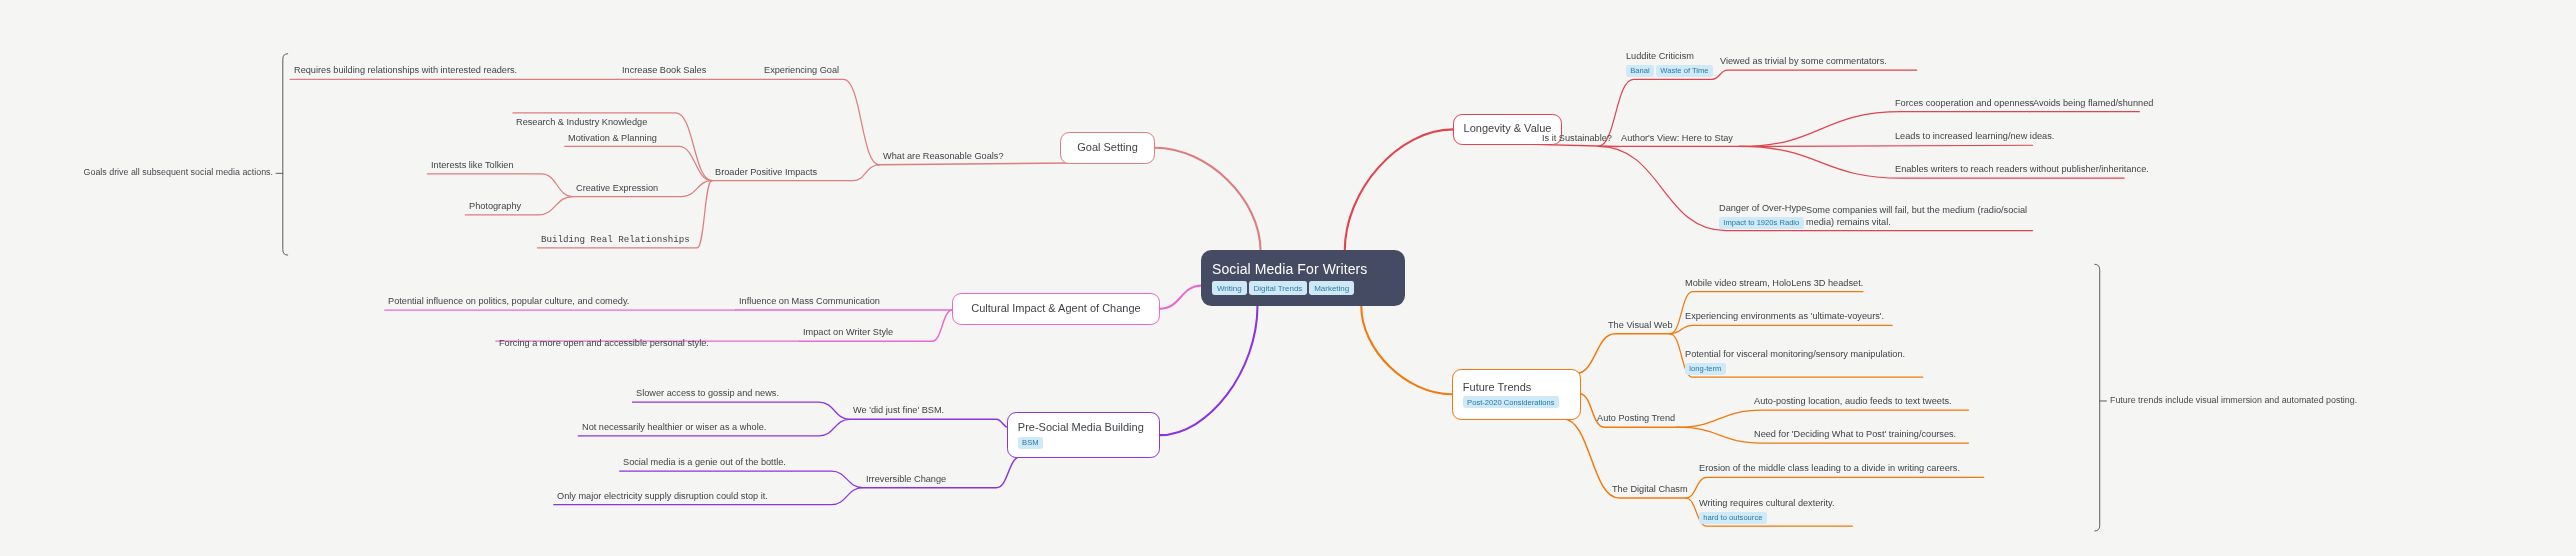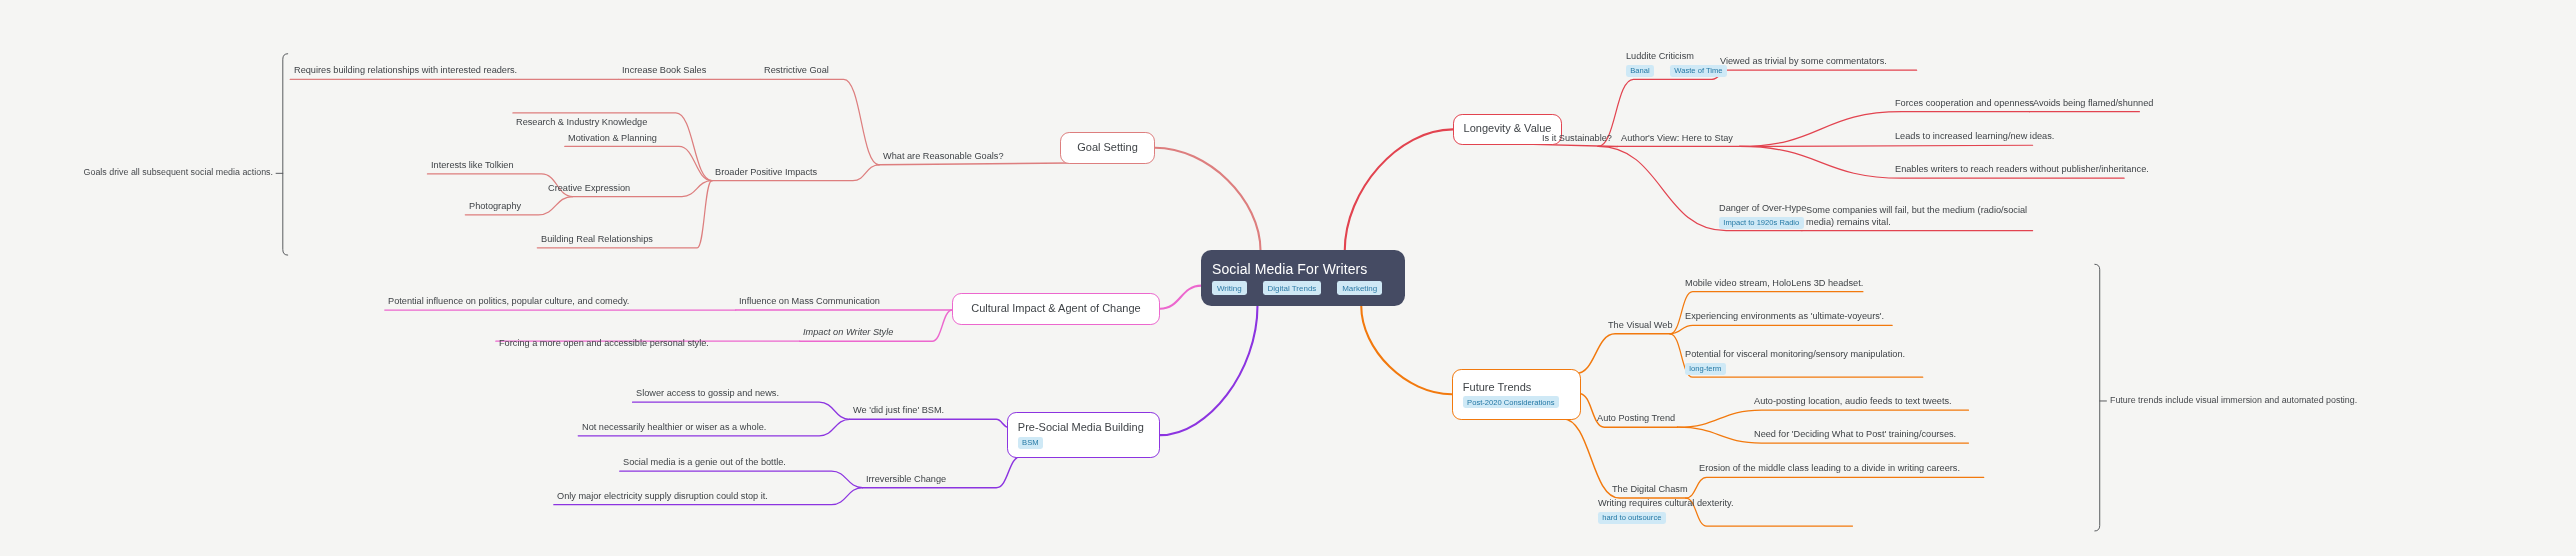--- a/index.html
+++ b/index.html
@@ -4,21 +4,21 @@
 <style>
   html,body{margin:0;padding:0;background:#f5f5f3;}
   #mindmap{position:relative;width:2576px;height:556px;overflow:hidden;
     font-family:"Liberation Sans","DejaVu Sans",sans-serif;background:#f5f5f3;}
   #edges{position:absolute;left:0;top:0;width:2576px;height:556px;}
   #nodes{position:absolute;left:0;top:0;width:2576px;height:556px;}
   .lblnode{position:absolute;display:flex;flex-direction:column;align-items:flex-start;
     justify-content:flex-end;color:#3f4347;font-size:9.2px;line-height:1.3;}
   .lblnode .txt{white-space:nowrap;}
   .lblnode.wrap .txt{white-space:normal;}
-  .tagsrow{display:flex;gap:16px;margin-top:1.8px;}
+  .tagsrow{display:flex;gap:2px;margin-top:1.8px;}
   .chip{display:inline-block;background:#cfe9f6;color:#2579a5;border-radius:2.4px;
     padding:0.6px 4.3px;font-size:7.6px;white-space:nowrap;line-height:1.45;}
   .boxnode{position:absolute;background:#ffffff;border-radius:9.2px;color:#3f4347;
     font-size:11px;box-sizing:border-box;display:flex;flex-direction:column;
     justify-content:center;padding:6.1px 9.8px;}
   .boxnode.centered{align-items:center;text-align:center;}
   .boxnode .txt{white-space:nowrap;line-height:1.25;}
   .rootnode{position:absolute;background:#454b63;border-radius:10.4px;color:#ffffff;
     box-sizing:border-box;display:flex;flex-direction:column;justify-content:center;
     padding:7.3px 11px;}
@@ -92,47 +92,47 @@
           <span class="chip">Marketing</span>
         </div>
       </div>
       <div class="boxnode centered" style="left: 1060px; top: 132px; width: 95px; min-height: 32px; border: 1.6px solid rgb(221, 126, 126);">
         <span class="txt">Goal Setting</span>
       </div>
       <div class="lblnode" style="left: 883px; width: 173px; bottom: 393px;">
         <span class="txt">What are Reasonable Goals?</span>
       </div>
       <div class="lblnode" style="left: 764px; width: 87px; bottom: 479px;">
-        <span class="txt">Restrictive Goal</span>
+        <span class="txt">Experiencing Goal</span>
       </div>
       <div class="lblnode" style="left: 622px; width: 134px; bottom: 479px;">
         <span class="txt">Increase Book Sales</span>
       </div>
       <div class="lblnode" style="left: 294px; width: 321px; bottom: 479px;">
         <span class="txt">Requires building relationships with interested readers.</span>
       </div>
       <div class="lblnode" style="left: 715px; width: 145px; bottom: 377px;">
         <span class="txt">Broader Positive Impacts</span>
       </div>
       <div class="lblnode" style="left: 516px; width: 167px; bottom: 427px;">
         <span class="txt">Research &amp; Industry Knowledge</span>
       </div>
       <div class="lblnode" style="left: 568px; width: 118px; bottom: 411px;">
         <span class="txt">Motivation &amp; Planning</span>
       </div>
-      <div class="lblnode" style="left: 548px; width: 113px; bottom: 361px;">
+      <div class="lblnode" style="left: 576px; width: 113px; bottom: 361px;">
         <span class="txt">Creative Expression</span>
       </div>
       <div class="lblnode" style="left: 431px; width: 118px; bottom: 384px;">
         <span class="txt">Interests like Tolkien</span>
       </div>
       <div class="lblnode" style="left: 469px; width: 77px; bottom: 343px;">
         <span class="txt">Photography</span>
       </div>
-      <div class="lblnode" style="left: 541px; width: 164px; bottom: 310px;">
+      <div class="lblnode" style="left: 541px; width: 164px; bottom: 310px; font-family: Liberation Mono, monospace;">
         <span class="txt">Building Real Relationships</span>
       </div>
       <div class="boxnode centered" style="left: 1453px; top: 114px; width: 109px; min-height: 30.5px; border: 1.6px solid rgb(226, 67, 79);">
         <span class="txt">Longevity &amp; Value</span>
       </div>
       <div class="lblnode" style="left: 1542px; width: 72px; bottom: 411px;">
         <span class="txt">Is it Sustainable?</span>
       </div>
       <div class="lblnode" style="left: 1626px; width: 82px; bottom: 479px;">
         <span class="txt">Luddite Criticism</span>
@@ -170,21 +170,21 @@
       </div>
       <div class="boxnode centered" style="left: 952px; top: 293px; width: 208px; min-height: 32px; border: 1.6px solid rgb(236, 103, 206);">
         <span class="txt">Cultural Impact &amp; Agent of Change</span>
       </div>
       <div class="lblnode" style="left: 739px; width: 209px; bottom: 248px;">
         <span class="txt">Influence on Mass Communication</span>
       </div>
       <div class="lblnode" style="left: 388px; width: 344px; bottom: 248px;">
         <span class="txt">Potential influence on politics, popular culture, and comedy.</span>
       </div>
-      <div class="lblnode" style="left: 803px; width: 136px; bottom: 217px; font-style: italic;">
+      <div class="lblnode" style="left: 803px; width: 136px; bottom: 217px;">
         <span class="txt">Impact on Writer Style</span>
       </div>
       <div class="lblnode" style="left: 499px; width: 297px; bottom: 206px;">
         <span class="txt">Forcing a more open and accessible personal style.</span>
       </div>
       <div class="boxnode" style="left: 1007px; top: 412px; width: 153px; min-height: 46px; border: 1.6px solid rgb(140, 52, 224);">
         <span class="txt">Pre-Social Media Building</span>
         <div class="tagsrow">
           <span class="chip">BSM</span>
         </div>
@@ -236,21 +236,21 @@
       </div>
       <div class="lblnode" style="left: 1754px; width: 211px; bottom: 115px;">
         <span class="txt">Need for 'Deciding What to Post' training/courses.</span>
       </div>
       <div class="lblnode" style="left: 1612px; width: 70px; bottom: 60px;">
         <span class="txt">The Digital Chasm</span>
       </div>
       <div class="lblnode" style="left: 1699px; width: 281px; bottom: 81px;">
         <span class="txt">Erosion of the middle class leading to a divide in writing careers.</span>
       </div>
-      <div class="lblnode" style="left: 1598px; width: 150px; bottom: 32px;">
+      <div class="lblnode" style="left: 1699px; width: 150px; bottom: 32px;">
         <span class="txt">Writing requires cultural dexterity.</span>
         <div class="tagsrow">
           <span class="chip">hard to outsource</span>
         </div>
       </div>
       <div class="summary-label" style="right: 2303px; top: 167px;">Goals drive all subsequent social media actions.</div>
       <div class="summary-label" style="left: 2110px; top: 395px;">Future trends include visual immersion and automated posting.</div>
     </div>
 </div>
 

